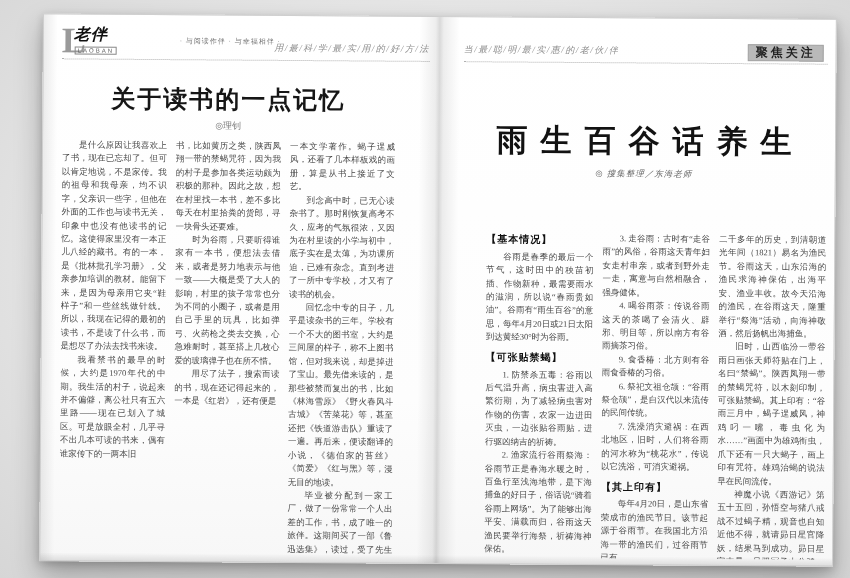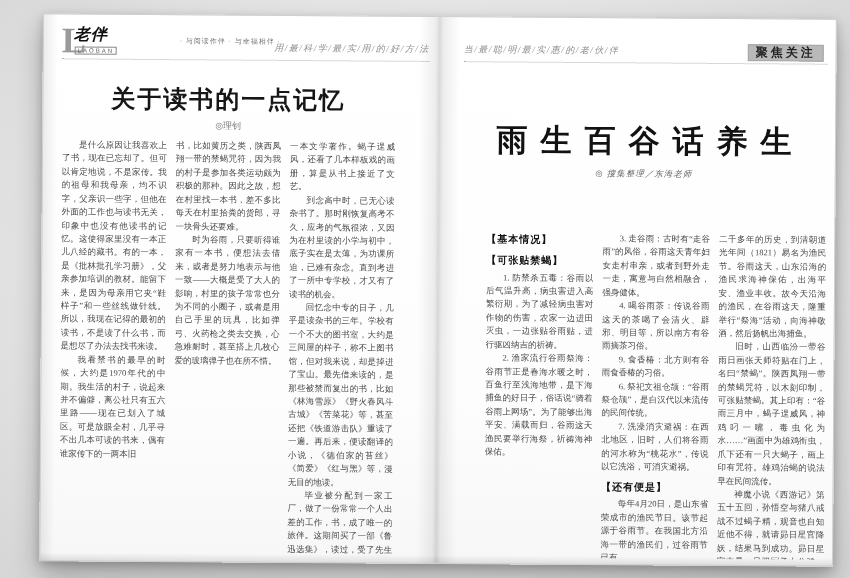--- a/index.html
+++ b/index.html
@@ -86,20 +86,21 @@
     <div class="lp-author">◎理钊</div>
 
     <div class="cols lp-cols">
       <div class="col">
           <div class="li-p">是什么原因让我喜欢上了书，现在已忘却了。但可以肯定地说，不是家传。我的祖母和我母亲，均不识字，父亲识一些字，但他在外面的工作也与读书无关，印象中也没有他读书的记忆。这使得家里没有一本正儿八经的藏书。有的一本，是《批林批孔学习册》，父亲参加培训的教材。能留下来，是因为母亲用它夹“鞋样子”和一些丝线做针线。所以，我现在记得的最初的读书，不是读了什么书，而是想尽了办法去找书来读。</div>
           <div class="li-p">我看禁书的最早的时候，大约是1970年代的中期。我生活的村子，说起来并不偏僻，离公社只有五六里路——现在已划入了城区。可是放眼全村，几乎寻不出几本可读的书来，偶有谁家传下的一两本旧</div>
         </div>
       <div class="col">
           <div class="li-c">书，比如黄历之类，陕西凤翔一带的禁蝎咒符，因为我的村子是参加各类运动颇为积极的那种。因此之故，想在村里找一本书，差不多比每天在村里拾粪的货郎，寻一块骨头还要难。</div>
           <div class="li-p">时为谷雨，只要听得谁家有一本书，便想法去借来，或者是努力地表示与他一致——大概是受了大人的影响，村里的孩子常常也分为不同的小圈子，或者是用自己手里的玩具，比如弹弓、火药枪之类去交换，心急难耐时，甚至搭上几枚心爱的玻璃弹子也在所不惜。</div>
+          <div class="li-p">用尽了法子，搜索而读的书，现在还记得起来的，一本是《红岩》，还有便是</div>
         </div>
       <div class="col">
           <div class="li-c">一本文学著作。蝎子逞威风，还看了几本样板戏的画册，算是从书上接近了文艺。</div>
           <div class="li-p">到念高中时，已无心读杂书了。那时刚恢复高考不久，应考的气氛很浓，又因为在村里读的小学与初中，底子实在是太薄，为功课所迫，已难有杂念。直到考进了一所中专学校，才又有了读书的机会。</div>
           <div class="li-p">回忆念中专的日子，几乎是读杂书的三年。学校有一个不大的图书室，大约是三间屋的样子，称不上图书馆，但对我来说，却是掉进了宝山。最先借来读的，是那些被禁而复出的书，比如《林海雪原》《野火春风斗古城》《苦菜花》等，甚至还把《铁道游击队》重读了一遍。再后来，便读翻译的小说，《德伯家的苔丝》《简爱》《红与黑》等，漫无目的地读。</div>
           <div class="li-p">毕业被分配到一家工厂，做了一份常常一个人出差的工作，书，成了唯一的旅伴。这期间买了一部《鲁迅选集》，读过，受了先生的影响，其中之一，是照着先生的提示而又读了一些外国书。</div>
         </div>
     </div>
   </div>
 
@@ -108,31 +109,32 @@
       <span class="rp-slogan">当/最/聪/明/最/实/惠/的/老/伙/伴</span>
       <span class="badge">聚焦关注</span>
     </div>
 
     <div class="rp-title">雨生百谷话养生</div>
     <div class="rp-byline">◎ 搜集整理／东海老师</div>
 
     <div class="cols rp-cols">
       <div class="col">
           <div class="li-h">【基本情况】</div>
+          <div class="li-p">谷雨是春季的最后一个节气，这时田中的秧苗初插、作物新种，最需要雨水的滋润，所以说“春雨贵如油”。谷雨有“雨生百谷”的意思，每年4月20日或21日太阳到达黄经30°时为谷雨。</div>
           <div class="li-h">【可张贴禁蝎】</div>
           <div class="li-p">1. 防禁杀五毒：谷雨以后气温升高，病虫害进入高繁衍期，为了减轻病虫害对作物的伤害，农家一边进田灭虫，一边张贴谷雨贴，进行驱凶纳吉的祈祷。</div>
           <div class="li-p">2. 渔家流行谷雨祭海：谷雨节正是春海水暖之时，百鱼行至浅海地带，是下海捕鱼的好日子，俗话说“骑着谷雨上网场”。为了能够出海平安、满载而归，谷雨这天渔民要举行海祭，祈祷海神保佑。</div>
         </div>
       <div class="col">
           <div class="li-p">3. 走谷雨：古时有“走谷雨”的风俗，谷雨这天青年妇女走村串亲，或者到野外走一走，寓意与自然相融合，强身健体。</div>
           <div class="li-p">4. 喝谷雨茶：传说谷雨这天的茶喝了会清火、辟邪、明目等，所以南方有谷雨摘茶习俗。</div>
           <div class="li-p">9. 食香椿：北方则有谷雨食香椿的习俗。</div>
           <div class="li-p">6. 祭祀文祖仓颉：“谷雨祭仓颉”，是自汉代以来流传的民间传统。</div>
           <div class="li-p">7. 洗澡消灾避祸：在西北地区，旧时，人们将谷雨的河水称为“桃花水”，传说以它洗浴，可消灾避祸。</div>
-          <div class="li-h">【还有便是】</div>
+          <div class="li-h">【其上印有】</div>
           <div class="li-p">每年4月20日，是山东省荣成市的渔民节日。该节起源于谷雨节。在我国北方沿海一带的渔民们，过谷雨节已有</div>
         </div>
       <div class="col">
           <div class="li-c">二千多年的历史，到清朝道光年间（1821）易名为渔民节。谷雨这天，山东沿海的渔民求海神保佑，出海平安、渔业丰收。故今天沿海的渔民，在谷雨这天，隆重举行“祭海”活动，向海神敬酒，然后扬帆出海捕鱼。</div>
           <div class="li-p">旧时，山西临汾一带谷雨日画张天师符贴在门上，名曰“禁蝎”。陕西凤翔一带的禁蝎咒符，以木刻印制，可张贴禁蝎。其上印有：“谷雨三月中，蝎子逞威风，神鸡叼一嘴，毒虫化为水……”画面中为雄鸡衔虫，爪下还有一只大蝎子，画上印有咒符。雄鸡治蝎的说法早在民间流传。</div>
           <div class="li-p">神魔小说《西游记》第五十五回，孙悟空与猪八戒战不过蝎子精，观音也自知近他不得，就请昴日星官降妖，结果马到成功。昴日星官本是一只双冠子大公鸡。书中</div>
         </div>
     </div>
   </div>
 

